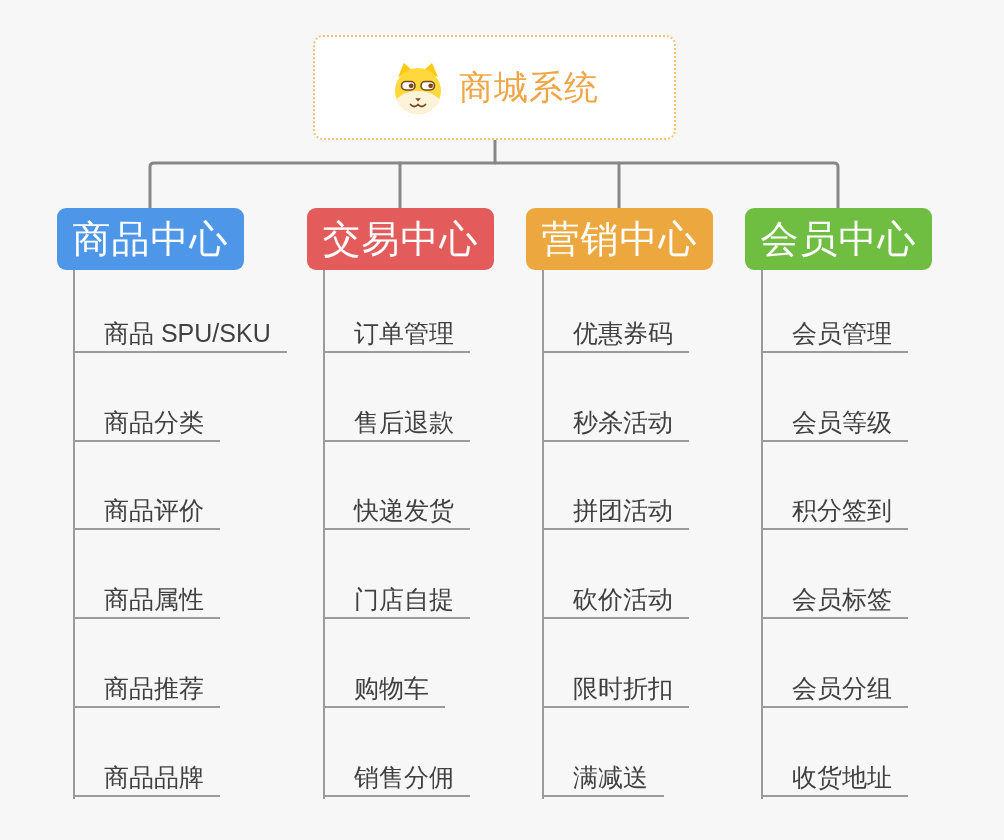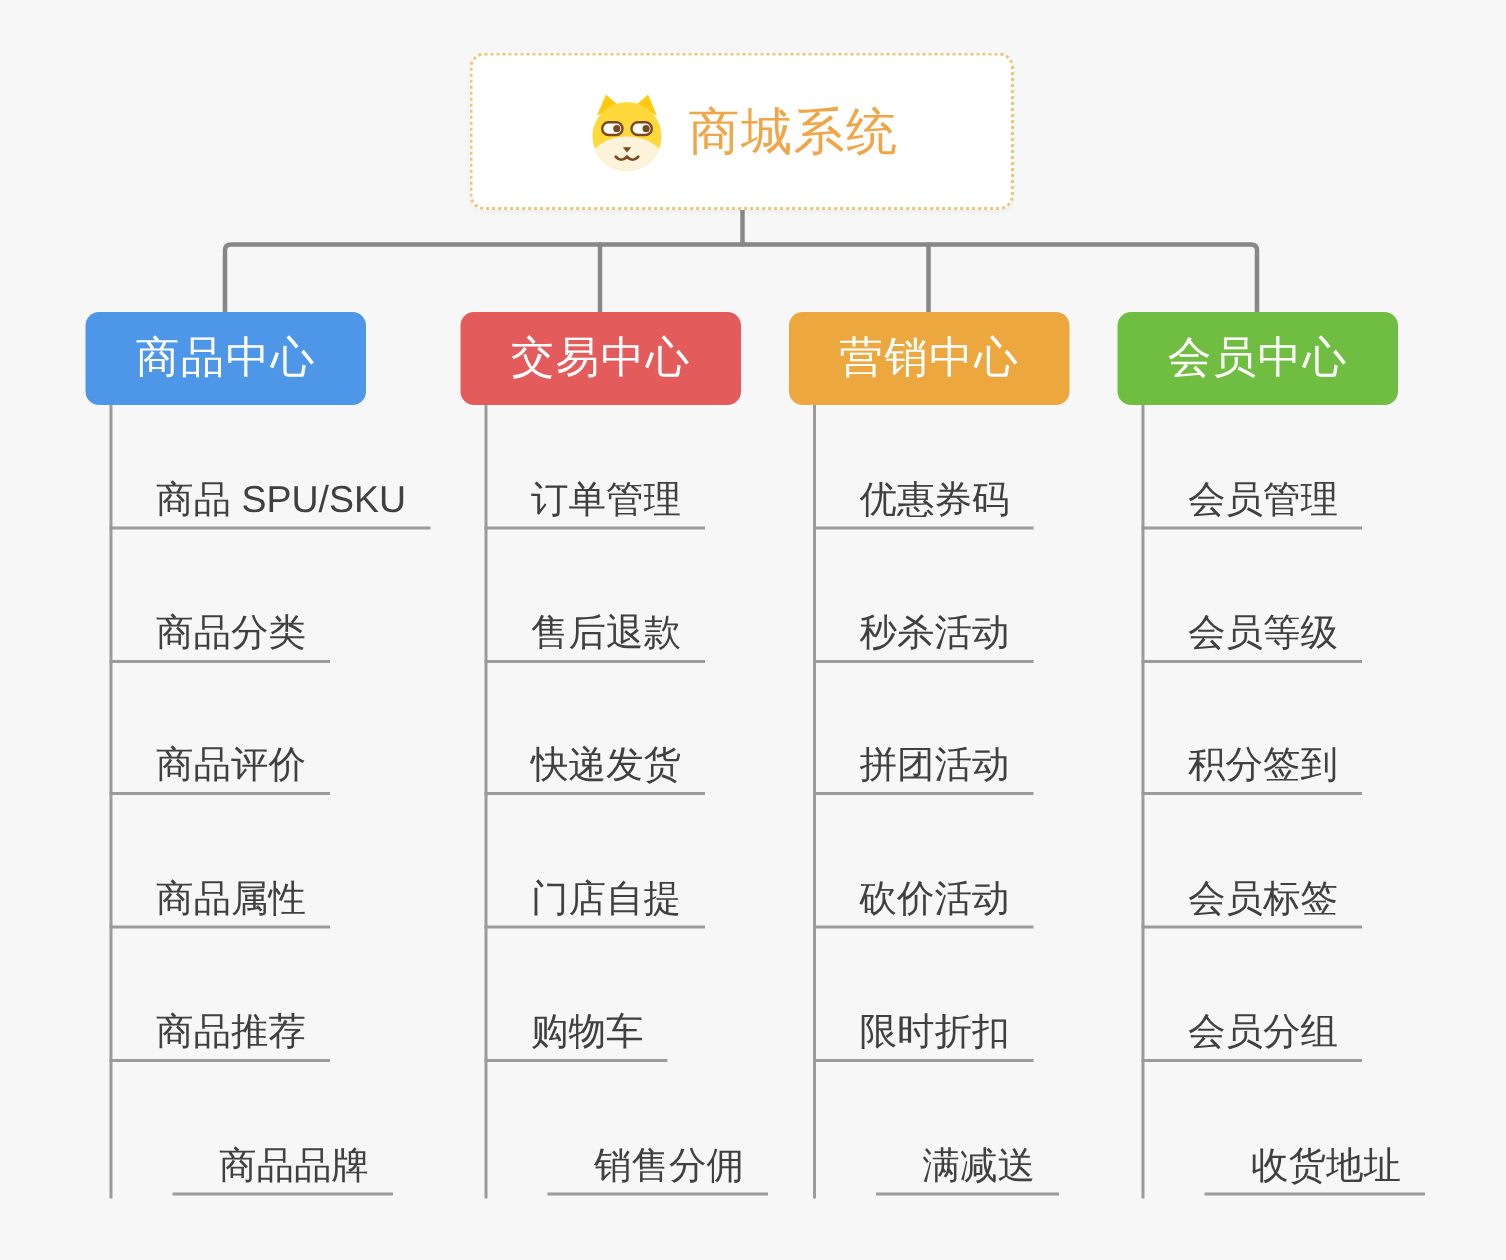--- a/index.html
+++ b/index.html
@@ -36,21 +36,21 @@
     white-space:nowrap;
   }
   .dog-icon{width:56px;height:56px;flex:0 0 auto;}
   
   .branch-box{
     position:absolute;top:208px;
     width:187px;height:62px;
     border-radius:9px;
     display:flex;align-items:center;justify-content:center;
     color:#ffffff;
-    font-size:29px;
+    font-size:38px;
     letter-spacing:1px;
     white-space:nowrap;
     cursor:default;
   }
   .branch-0{left:57px;}
   .branch-1{left:307px;}
   .branch-2{left:526px;}
   .branch-3{left:745px;}
   
   .col-line{
@@ -74,21 +74,21 @@
   }
   .col-0{left:73px;}
   .col-1{left:323px;}
   .col-2{left:542px;}
   .col-3{left:761px;}
   .row-0{top:315px;}
   .row-1{top:404px;}
   .row-2{top:492px;}
   .row-3{top:581px;}
   .row-4{top:670px;}
-  .row-5{top:759px;margin-left:42px;}
+  .row-5{top:759px;}
 </style>
 </head>
 <body>
 
 <div class="canvas">
 
   <svg class="connectors" width="1004" height="840">
     <g stroke="#878787" stroke-width="3" fill="none" stroke-linecap="round">
       <path d="M495 140 V163"></path>
       <path d="M150 208 V167 Q150 163 154 163 H834 Q838 163 838 167 V208"></path>

